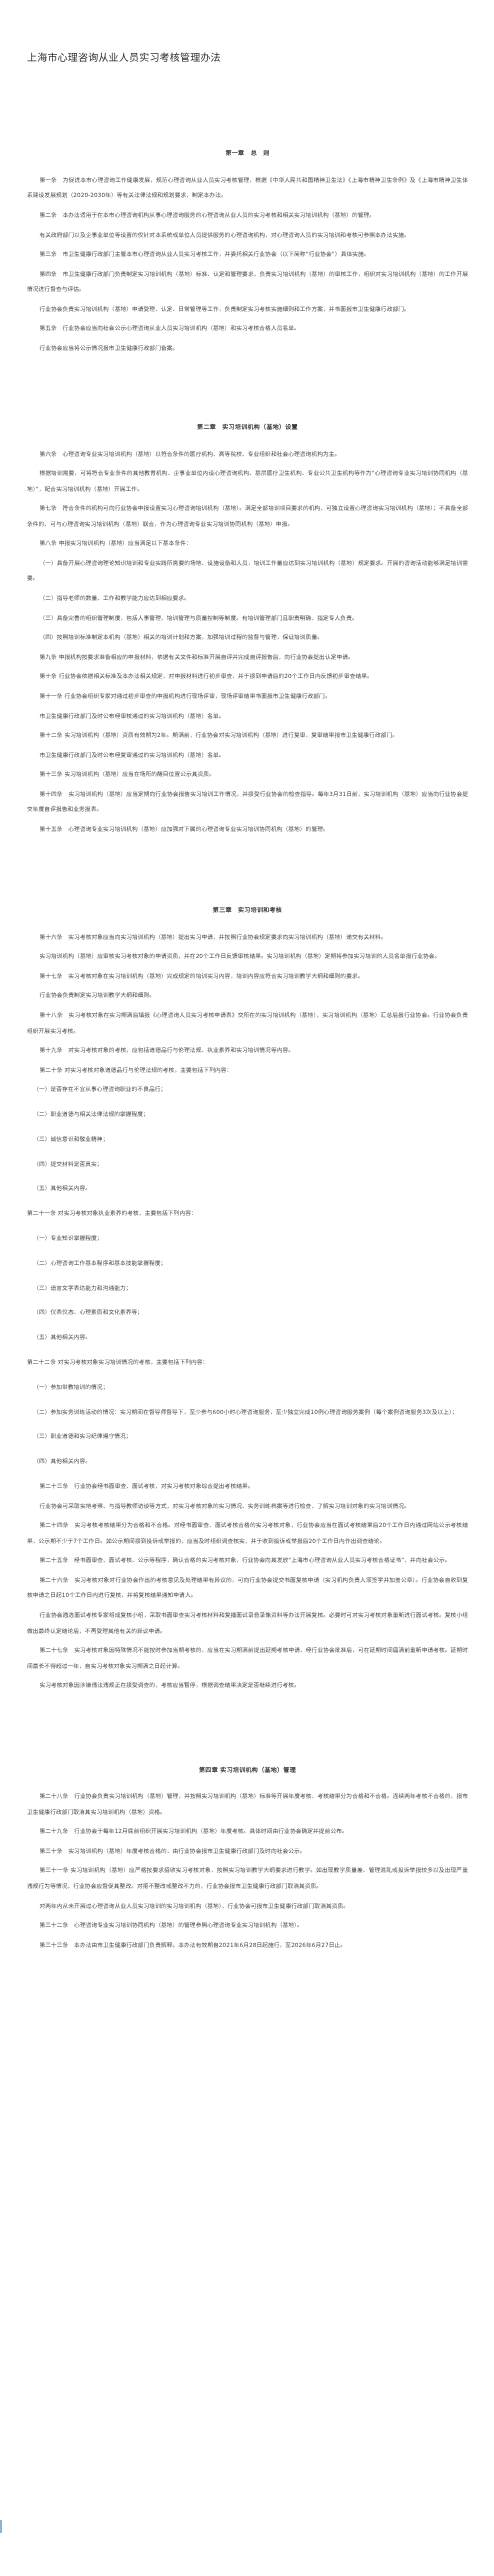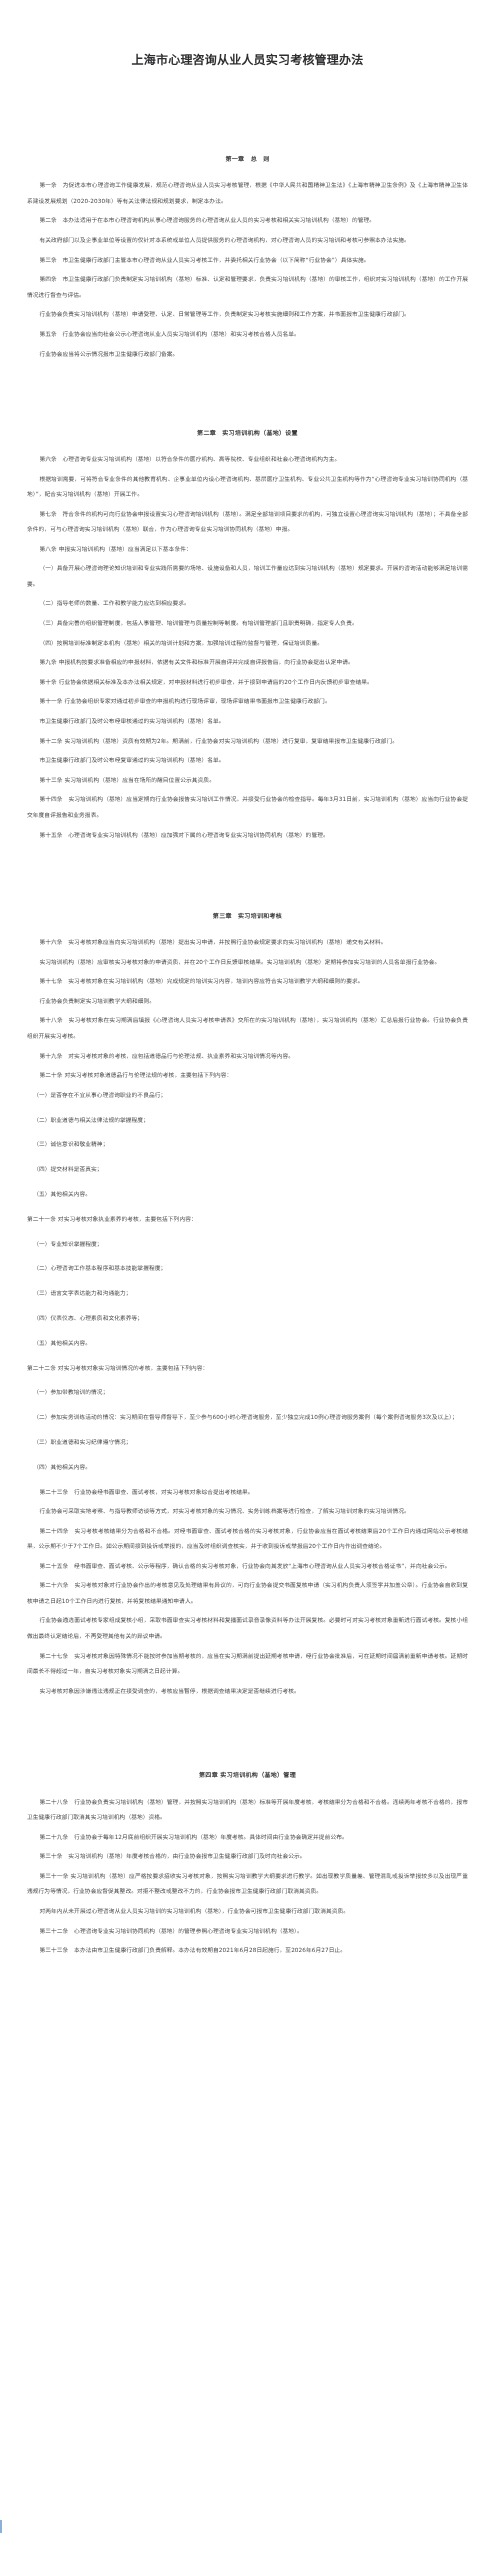--- a/index.html
+++ b/index.html
@@ -20,23 +20,22 @@
     background: #ffffff;
     box-sizing: border-box;
     padding: 0;
     overflow: hidden;
   }
   .doc-body {
     padding: 0 27px 0 27px;
     box-sizing: border-box;
   }
   .doc-title {
-    text-align: center;
-    font-size: 12px;
-    font-weight: bold;
+    font-size: 10px;
+    font-weight: normal;
     color: #2e2e30;
     letter-spacing: 0.2px;
     padding-top: 44px;
     line-height: 1.4;
   }
   .chapter {
     text-align: center;
     font-size: 6px;
     font-weight: bold;
     color: #3a3a3c;

